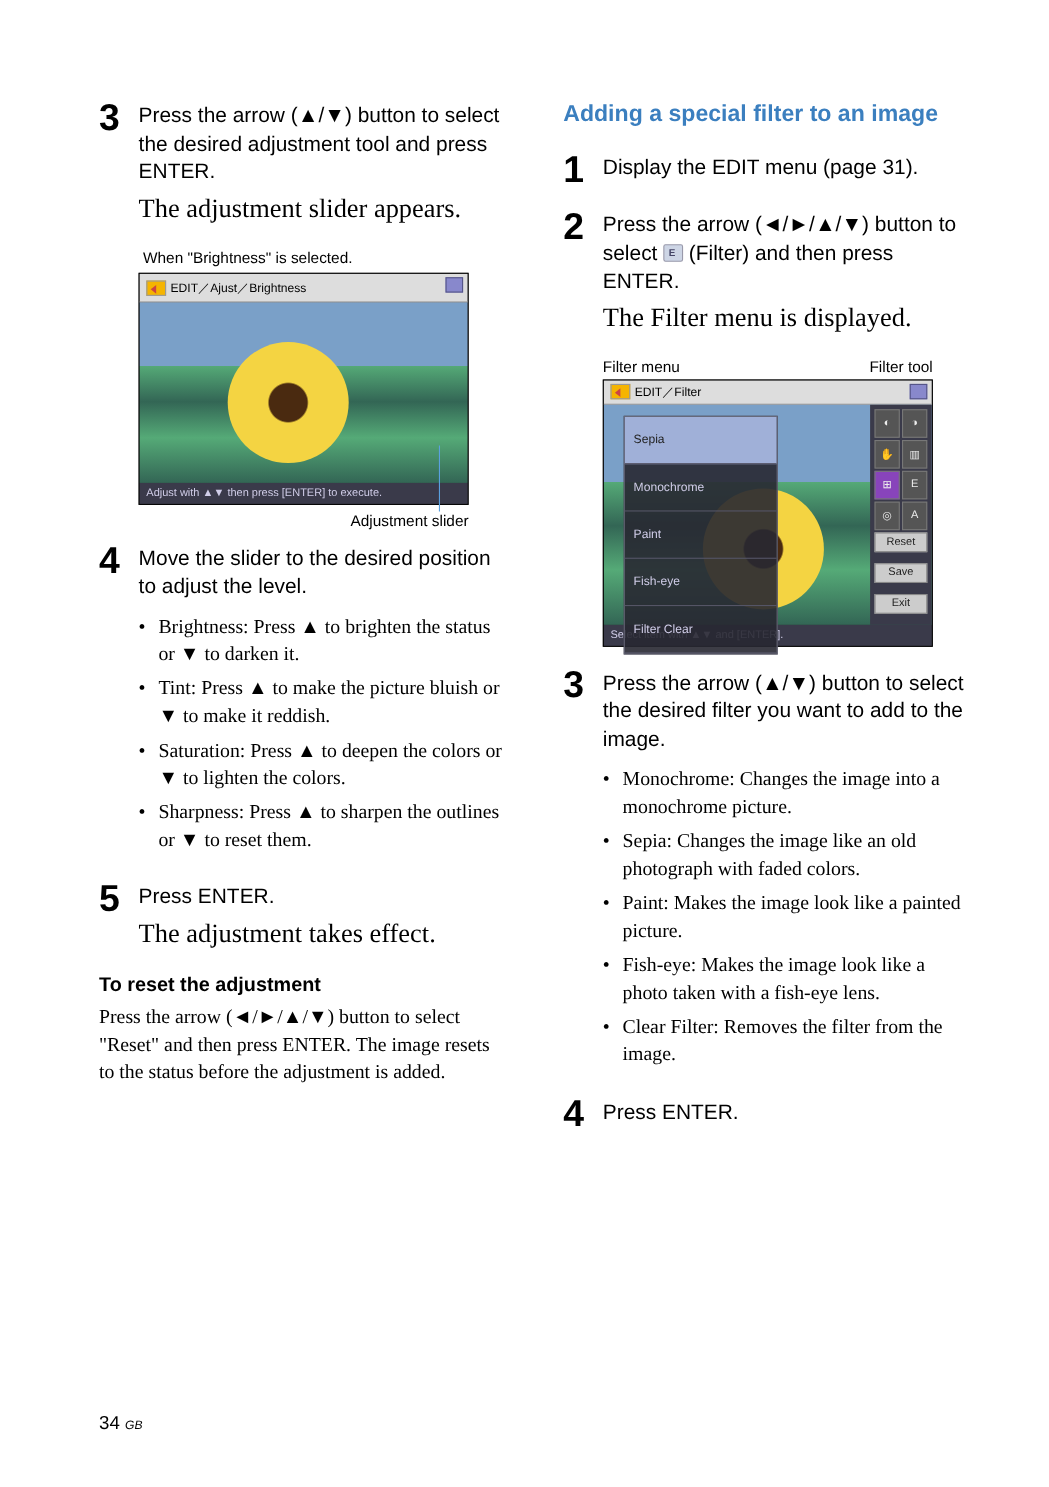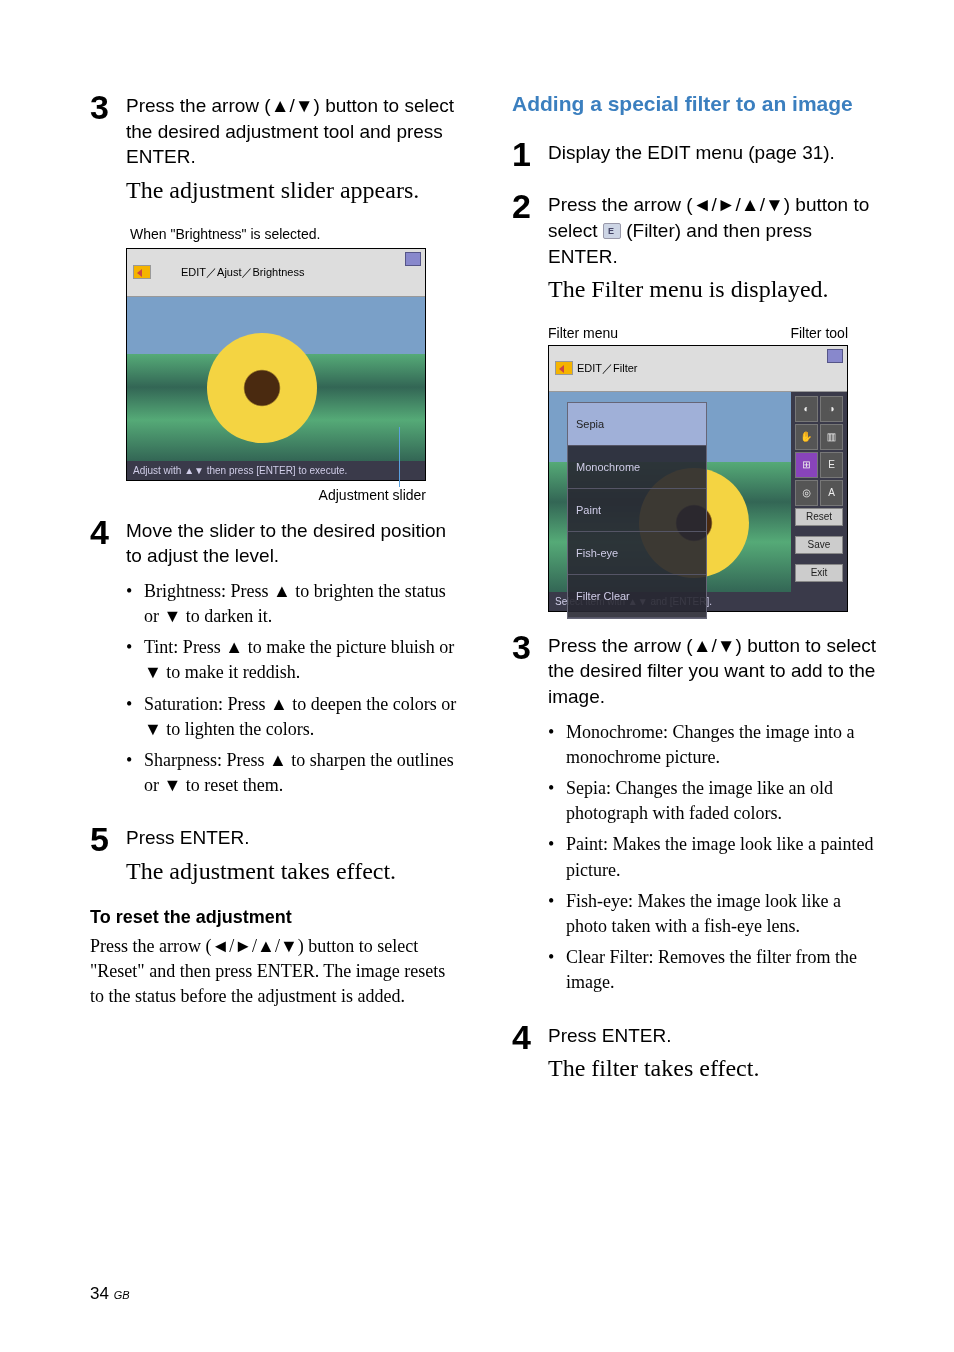--- a/index.html
+++ b/index.html
@@ -111,27 +111,26 @@
   
   .mock1 {
     width: 300px;
     margin-left: 36px;
     border: 1px solid #000;
     background: #2a2a2a;
     font-family: Arial, sans-serif;
   }
   .mock1 .titlebar {
     background: #ddd;
-    padding: 16px 6px;
+    padding: 5px 6px;
     font-size: 11px;
     display: flex;
-    align-items: flex-start;
+    align-items: flex-end;
     border-bottom: 1px solid #999;
     position: relative;
-    gap: 26px;
   }
   .mock1 .titlebar .icon-back {
     width: 18px; height: 14px;
     background: #f5b400; border: 1px solid #999;
     position: relative; margin-right: 4px;
   }
   .mock1 .titlebar .icon-back::after{
     content:""; position:absolute; left:3px; top:3px;
     border-top:4px solid transparent; border-bottom:4px solid transparent;
     border-right:5px solid #c44;
@@ -180,21 +179,21 @@
     font-family:Arial, sans-serif; font-size:14px;
     width:300px; margin-left:36px; margin-top:8px; margin-bottom:4px;
   }
   .mock2 {
     width: 300px; margin-left:36px;
     border:1px solid #000; background:#2a2a2a;
     font-family: Arial, sans-serif;
     position:relative;
   }
   .mock2 .titlebar{
-    background:#ddd; padding:15px 6px; font-size:11px;
+    background:#ddd; padding:3px 6px; font-size:11px;
     display:flex; align-items:center; border-bottom:1px solid #999; position:relative;
   }
   .mock2 .titlebar .icon-back{
     width:18px; height:14px; background:#f5b400; border:1px solid #999; margin-right:4px; position:relative;
   }
   .mock2 .titlebar .icon-back::after{
     content:""; position:absolute; left:3px; top:3px;
     border-top:4px solid transparent; border-bottom:4px solid transparent;
     border-right:5px solid #c44;
   }
@@ -373,21 +372,20 @@
           <li>Fish-eye: Makes the image look like a photo taken with a fish-eye lens.</li>
           <li>Clear Filter: Removes the filter from the image.</li>
         </ul>
       </div>
     </div>
 
     <div class="step">
       <div class="step-num">4</div>
       <div class="step-body">
         <div class="step-instr">Press ENTER.</div>
-        <div class="step-result">The filter takes effect.</div>
       </div>
     </div>
 
   </div>
 </div>
 
 <div class="page-num">
   <span>34</span> <span class="suf">GB</span>
 </div>
 

